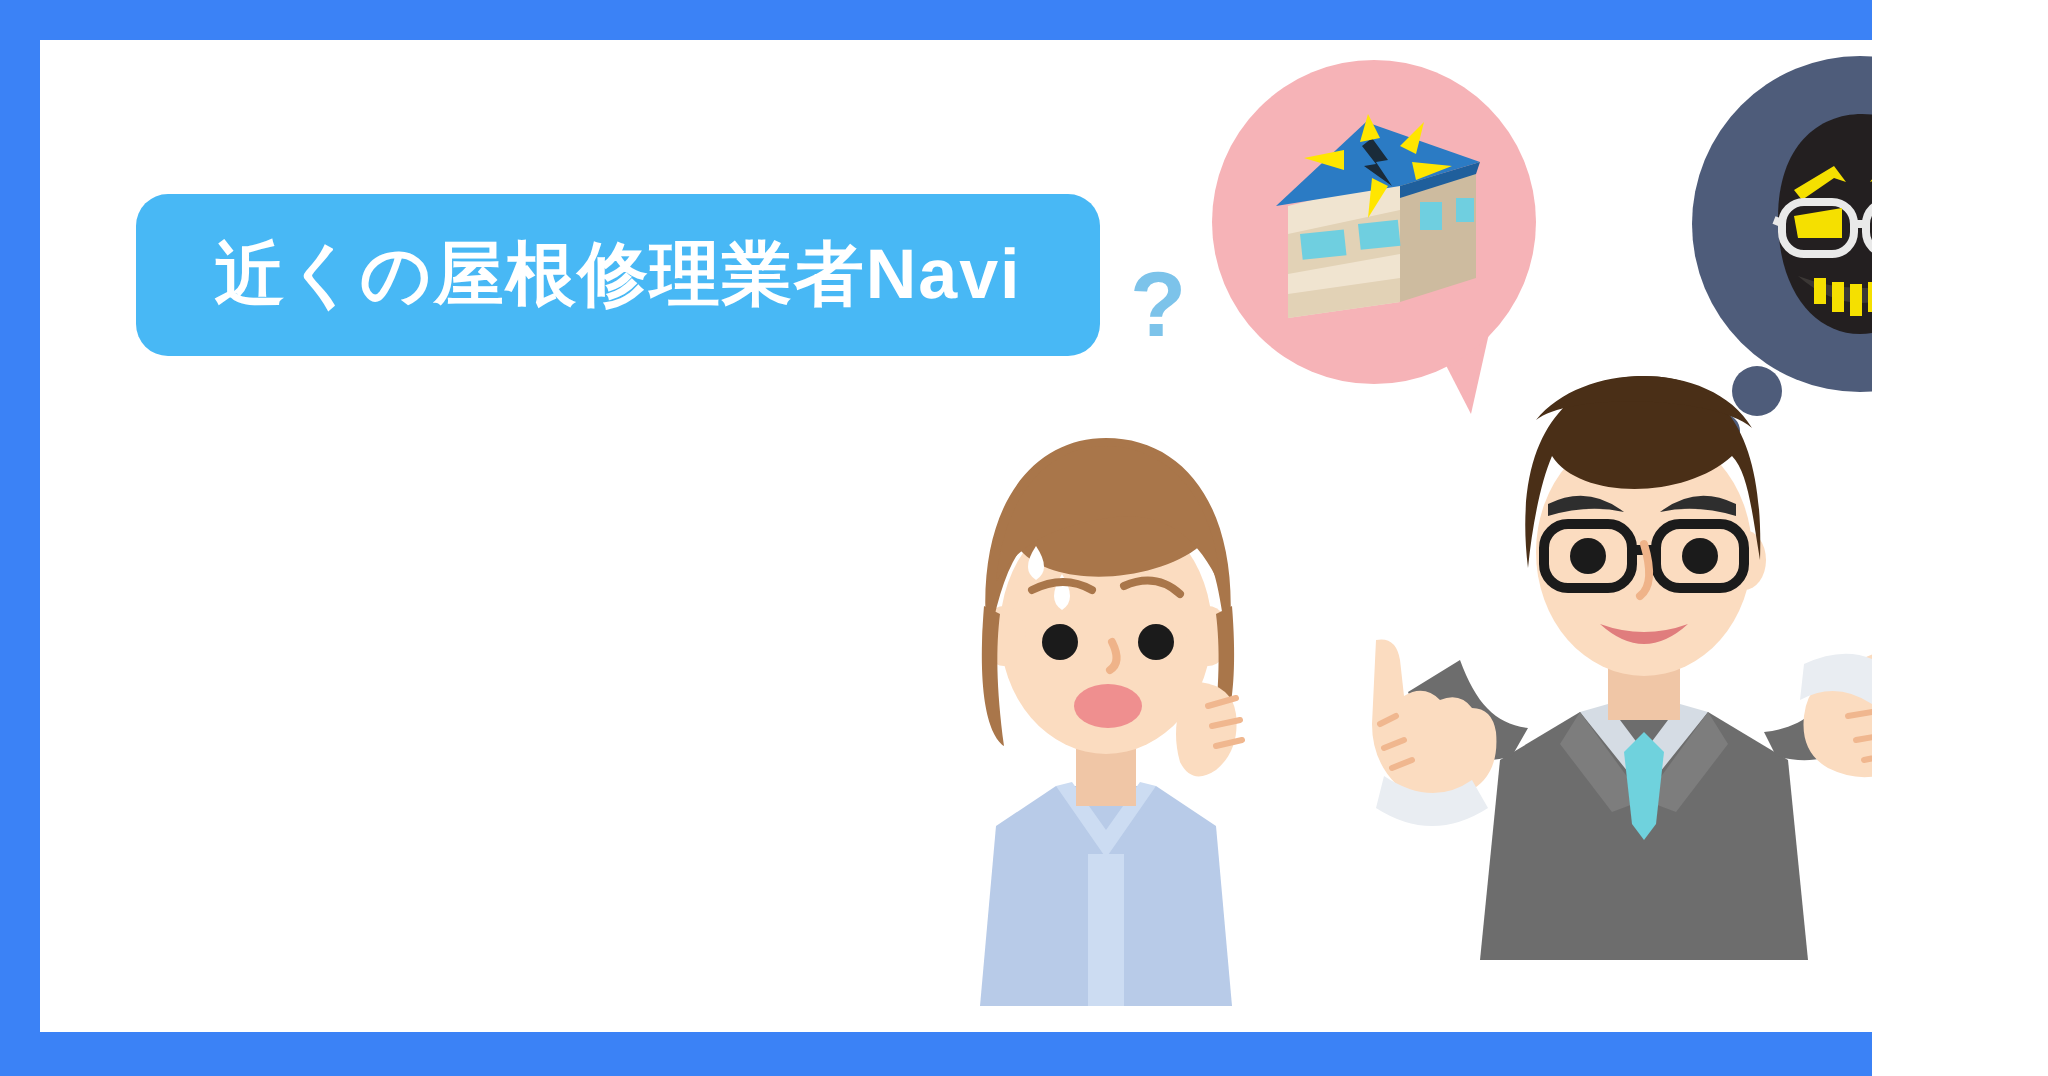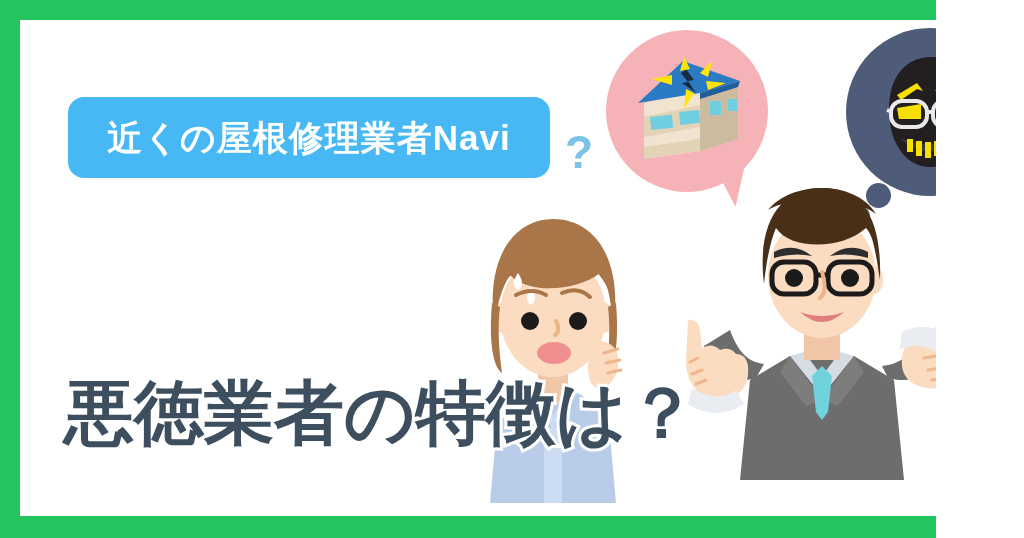--- a/index.html
+++ b/index.html
@@ -6,21 +6,21 @@
   html,body{margin:0;padding:0;}
   body{
     width:1024px;height:538px;
     background:#ffffff;
     font-family:"Liberation Sans","DejaVu Sans",sans-serif;
     overflow:hidden;
   }
   .canvas{
     position:relative;
     width:936px;height:538px;
-    background:#22c55e;
+    background:#3b82f6;
     box-sizing:border-box;
     overflow:hidden;
     text-align:right;
   }
   .inner-card{
     position:absolute;
     left:20px;top:20px;
     width:984px;height:496px;
     background:#ffffff;
     overflow:hidden;
@@ -293,16 +293,15 @@
       <path d="M258 150 q18 -10 28 2 q10 12 -2 20 l-14 10 q14 0 16 10 q2 10 -12 14 q-16 6 -32 -2 q-14 -8 -12 -26 q2 -20 28 -28 Z" fill="#fbdcc0"></path>
       <path d="M252 178 l24 -4 M256 190 l24 -4 M260 200 l20 -4" stroke="#f0b78f" stroke-width="3" stroke-linecap="round"></path>
       <path d="M230 152 q26 -12 44 4 l-10 16 q-18 -12 -36 -2 Z" fill="#e9edf2"></path>
     </svg>
 
     <div class="badge">
       <span class="badge-label">近くの屋根修理業者Navi</span>
     </div>
     <span class="badge-q">?</span>
 
-    <div class="headline-main">悪徳業者の特徴は？</div>
 
   </div>
 </div>
 
 </body></html>

